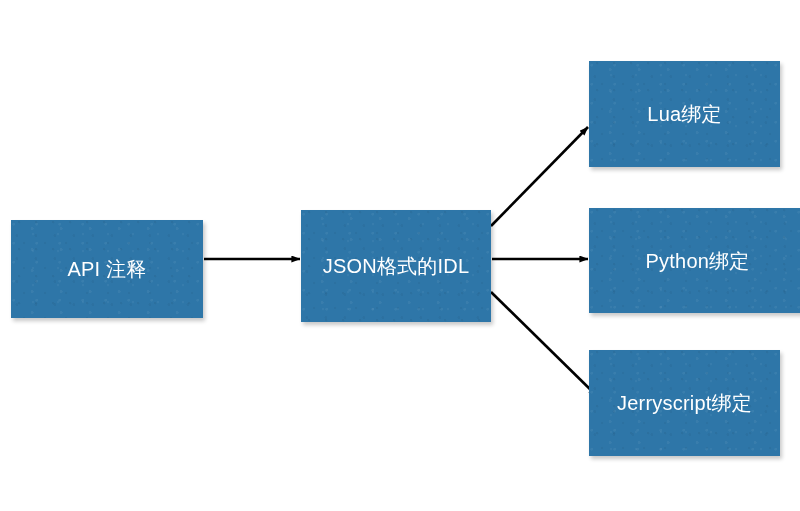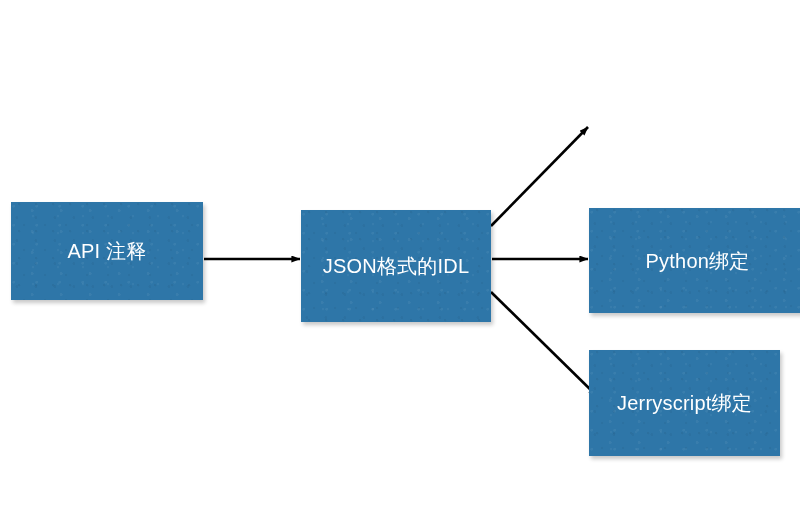--- a/index.html
+++ b/index.html
@@ -69,28 +69,31 @@
 
     <line x1="204" y1="259" x2="300" y2="259" stroke="#000000" stroke-width="2.6" marker-end="url(#arrowhead)"></line>
 
     <line x1="491" y1="226" x2="588" y2="127" stroke="#000000" stroke-width="2.6" marker-end="url(#arrowhead)"></line>
 
     <line x1="492" y1="259" x2="588" y2="259" stroke="#000000" stroke-width="2.6" marker-end="url(#arrowhead)"></line>
 
     <line x1="491" y1="292" x2="597" y2="396" stroke="#000000" stroke-width="2.6" marker-end="url(#arrowhead)"></line>
   </svg>
 
-  <div class="node" style="left:11px; top:202px; width:192px; height:98px;">
+  <div class="node" style="left:11px; top:220px; width:192px; height:98px;">
     <span class="node-label">API 注释</span>
   </div>
 
   <div class="node" style="left:301px; top:210px; width:190px; height:112px;">
     <span class="node-label">JSON格式的IDL</span>
   </div>
 
+  <div class="node" style="left:589px; top:61px; width:191px; height:106px;">
+    <span class="node-label">Lua绑定</span>
+  </div>
 
   <div class="node" style="left:589px; top:208px; width:217px; height:105px;">
     <span class="node-label">Python绑定</span>
   </div>
 
   <div class="node" style="left:589px; top:350px; width:191px; height:106px;">
     <span class="node-label">Jerryscript绑定</span>
   </div>
 
 </div>

